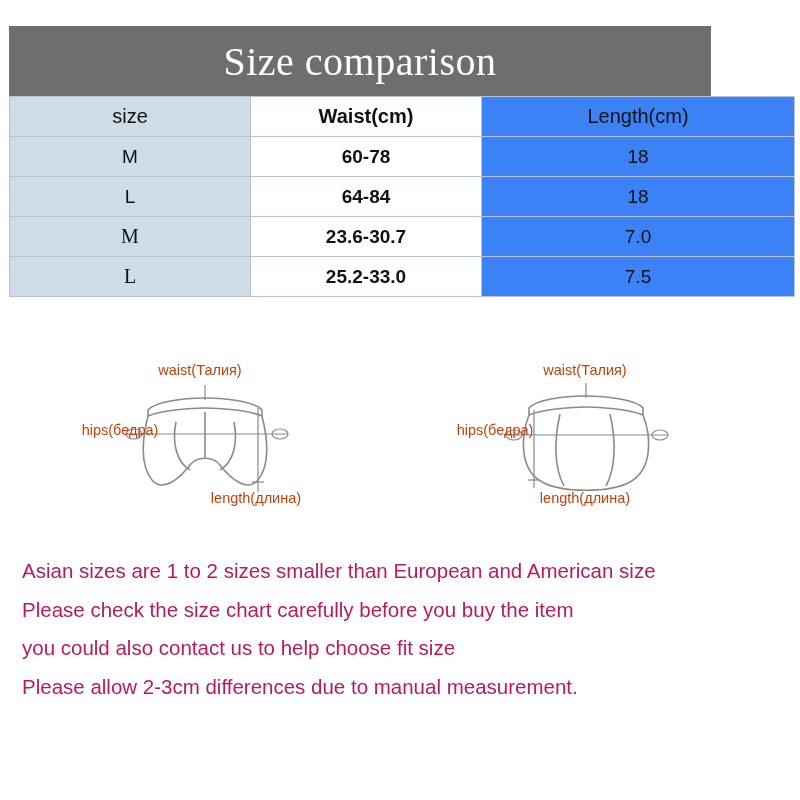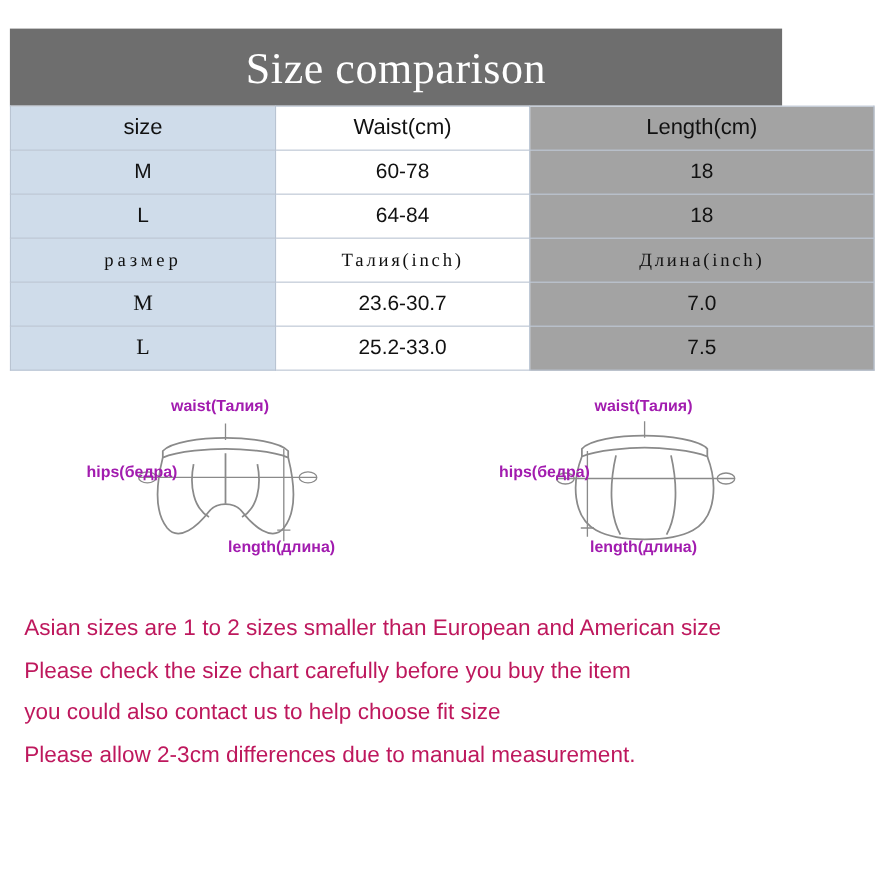--- a/index.html
+++ b/index.html
@@ -61,24 +61,25 @@
     padding: 0;
   }
   .size-table td.col-size {
     width: 240px;
     background: #cfdcea;
     text-align: center;
   }
   .size-table td.col-waist {
     width: 230px;
     background: #ffffff;
+    font-weight: bold;
   }
   .size-table td.col-length {
     width: 312px;
-    background: #a3a3a3;
+    background: #3b82f6;
   }
   .size-table tr.head td {
     font-size: 20px;
   }
   .size-table tr.ru td {
     font-size: 17px;
     letter-spacing: 2.5px;
     font-family: "Liberation Serif", serif;
   }
   .size-table tr.ru td.col-size {
@@ -107,22 +108,22 @@
   .diagram.right { left: 400px; }
 
   .diagram svg {
     position: absolute;
     left: 0;
     top: 0;
   }
   .dlabel {
     position: absolute;
     font-size: 14.5px;
-    font-weight: bold;
-    color: #a21caf;
+    font-weight: normal;
+    color: #c2410c;
     white-space: nowrap;
   }
   .dlabel.waist  { top: 32px; }
   .dlabel.hips   { top: 92px; padding-left: 44px; }
   .dlabel.length { top: 160px; }
 
   .diagram.left .dlabel.waist  { left: 200px; transform: translateX(-50%); }
   .diagram.left .dlabel.hips   { left: 98px;  transform: translateX(-50%); }
   .diagram.left .dlabel.length { left: 256px; transform: translateX(-50%); }
 
@@ -164,25 +165,20 @@
       <tr>
         <td class="col-size">M</td>
         <td class="col-waist">60-78</td>
         <td class="col-length">18</td>
       </tr>
       <tr>
         <td class="col-size">L</td>
         <td class="col-waist">64-84</td>
         <td class="col-length">18</td>
       </tr>
-      <tr class="ru">
-        <td class="col-size">размер</td>
-        <td class="col-waist">Талия(inch)</td>
-        <td class="col-length">Длина(inch)</td>
-      </tr>
       <tr class="data-ru">
         <td class="col-size">M</td>
         <td class="col-waist">23.6-30.7</td>
         <td class="col-length">7.0</td>
       </tr>
       <tr class="data-ru">
         <td class="col-size">L</td>
         <td class="col-waist">25.2-33.0</td>
         <td class="col-length">7.5</td>
       </tr>

